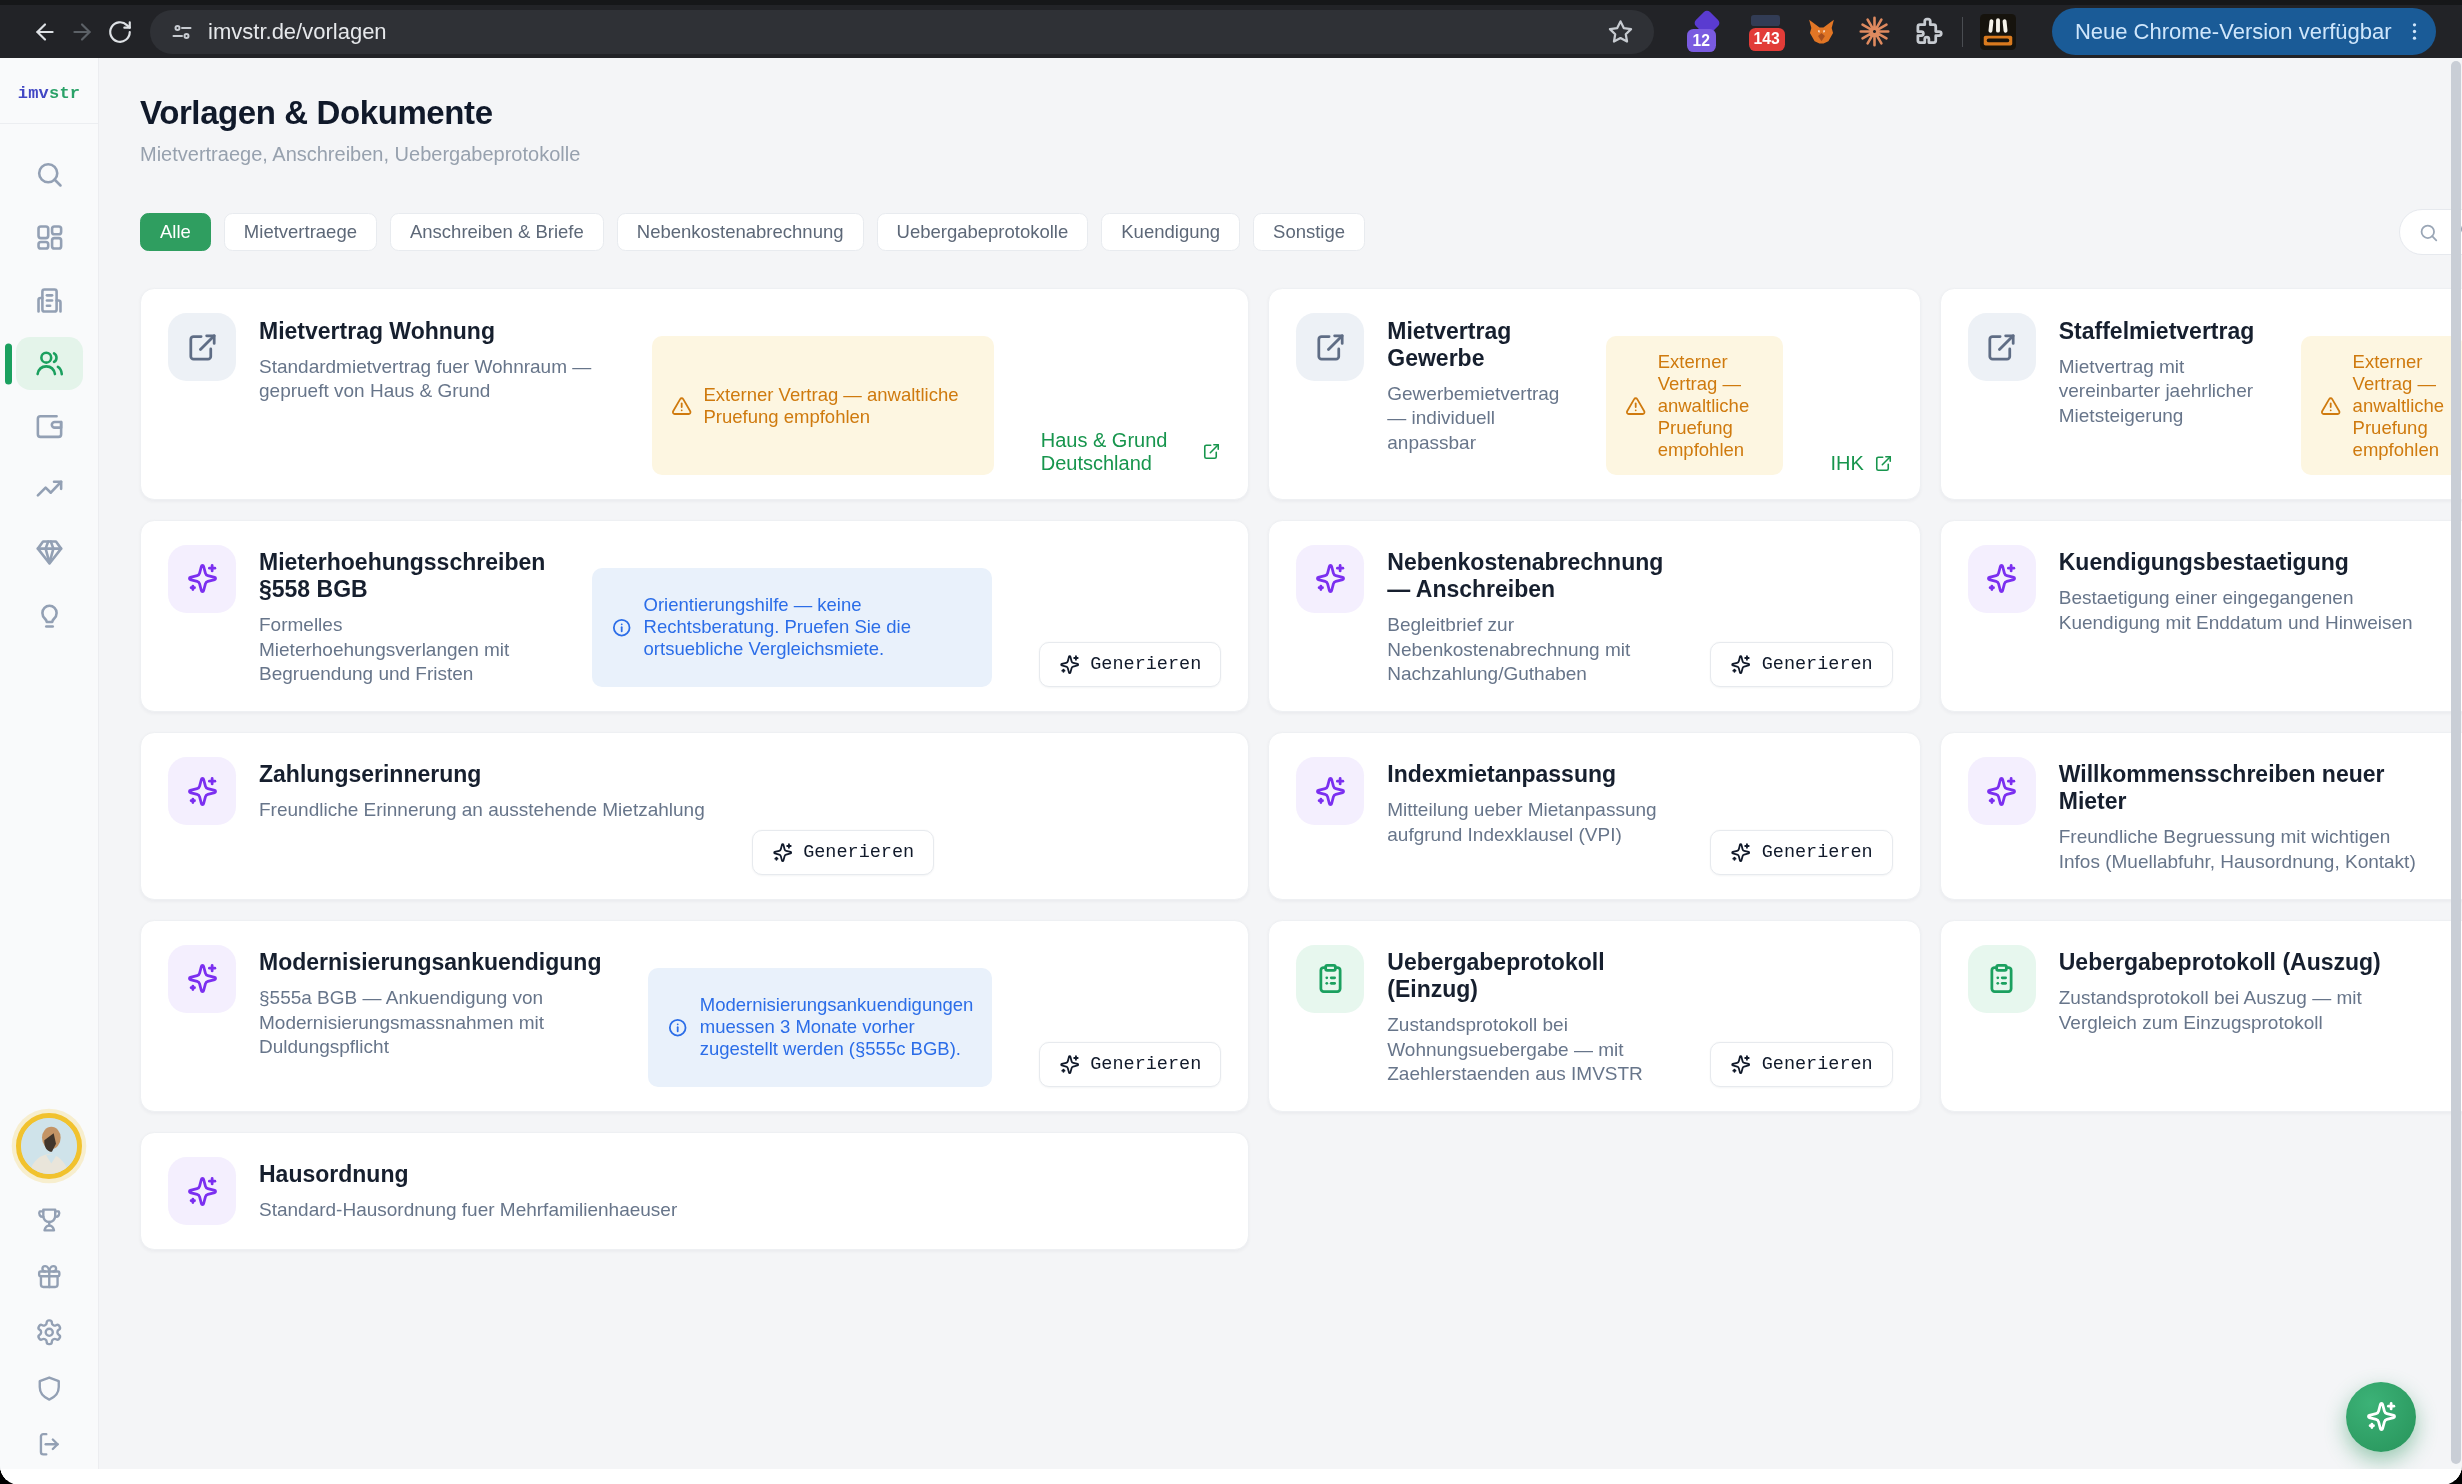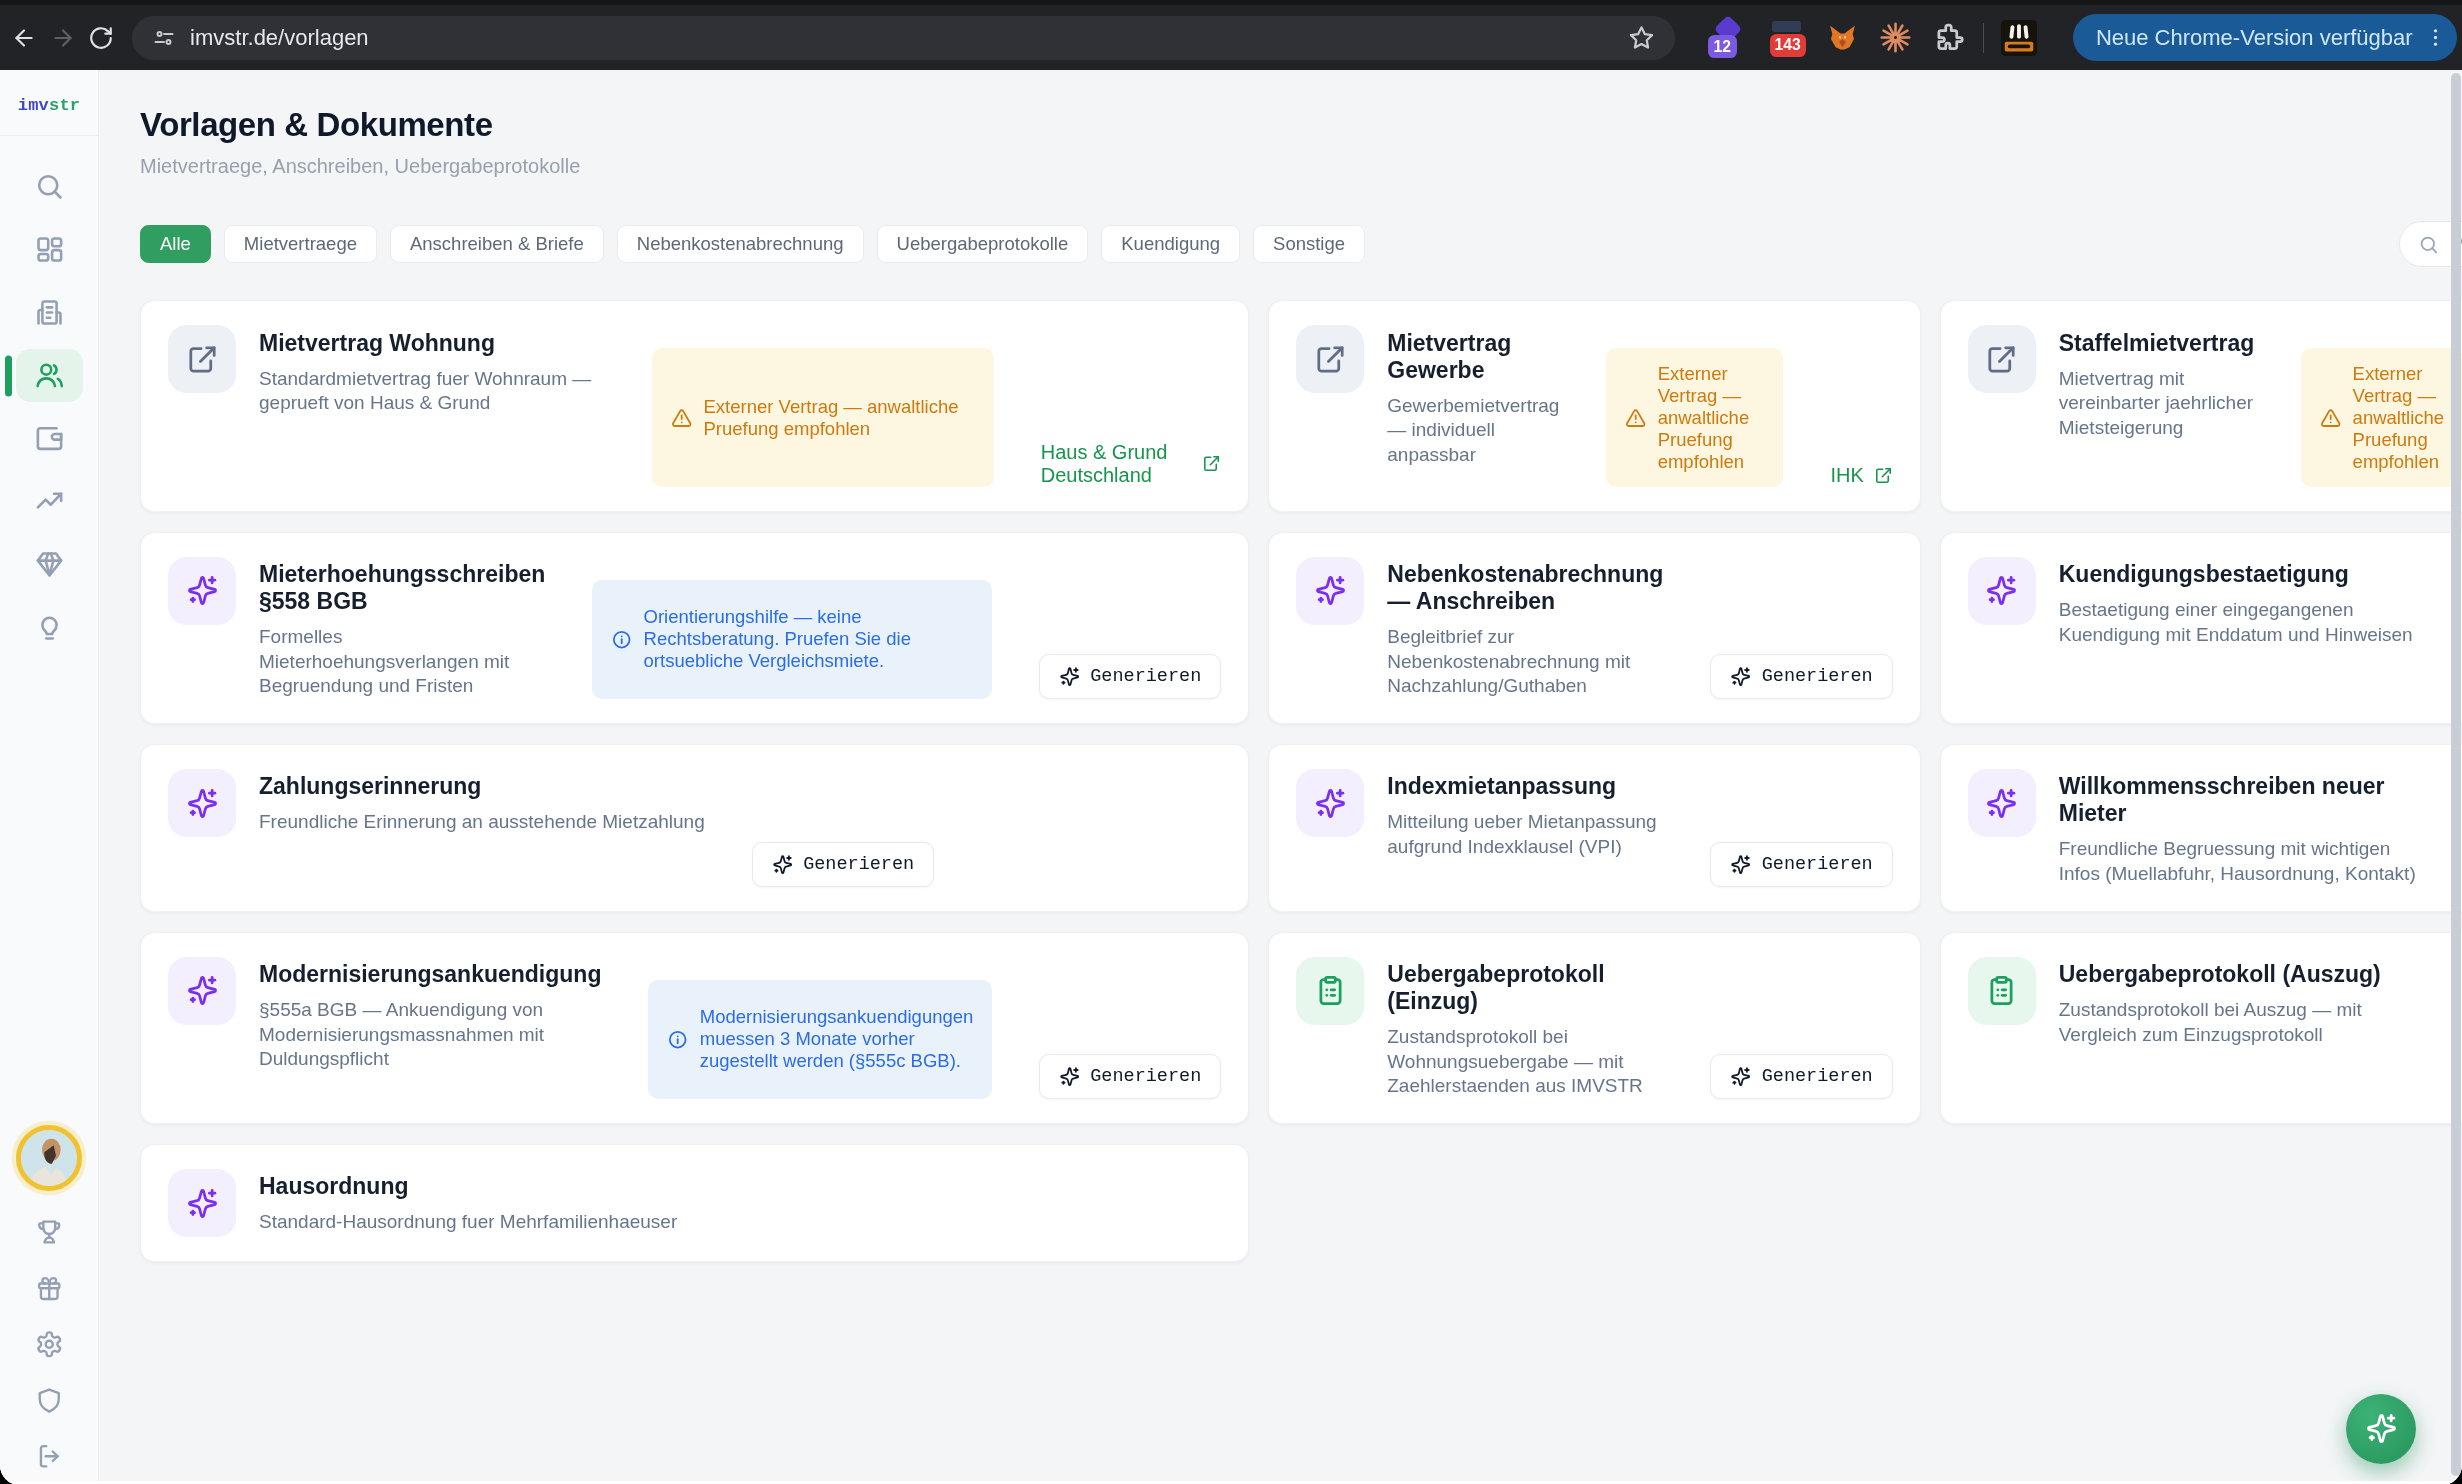--- a/index.html
+++ b/index.html
@@ -1,22 +1,22 @@
 <!DOCTYPE html>
 <html style="--accent: #2f9e60; --link: #17954d; --warn-bg: #fdf6e1; --warn-text: #cf7a0e; --info-bg: #e9f1fb; --info-text: #2b6de8; --purple: #7b2ff0; --update-bg: #1a5b97;font-size:11.4px"><head>
 <meta charset="utf-8">
 <style>
   html,body{margin:0;padding:0;}
   body{width:2462px;height:1485px;background:#000;overflow:hidden;
        font-family:"Liberation Sans", sans-serif;-webkit-font-smoothing:antialiased;}
   .window{width:2462px;height:1485px;border-radius:0 0 20px 20px;overflow:hidden;background:#fff;position:relative;}
 
   
-  .toolbar{height:70px;background:#222327;border-top:5px solid #161719;display:flex;align-items:center;
-           padding:0 5px;box-sizing:border-box;}
+  .toolbar{height:58px;background:#222327;border-top:5px solid #161719;display:flex;align-items:center;
+           padding:0 26px;box-sizing:border-box;}
   .icon{display:inline-flex;align-items:center;justify-content:center;}
   .icon svg{display:block;}
   .nav-btn{width:40px;height:40px;border:none;background:transparent;color:#dee1e5;border-radius:50%;
            display:flex;align-items:center;justify-content:center;padding:0;}
   .nav-btn .icon svg{width:26px;height:26px;}
   .nav-btn.disabled{color:#5c6167;}
   .url-pill{width:1602px;height:44px;background:#2f3136;border-radius:22px;display:flex;align-items:center;
             gap:14.2px;padding:0 20px;margin-left:11.4px;box-sizing:border-box;}
   .url-pill .tune-ic{color:#c7cbd1;}
   .url-pill .tune-ic svg{width:24px;height:24px;}

